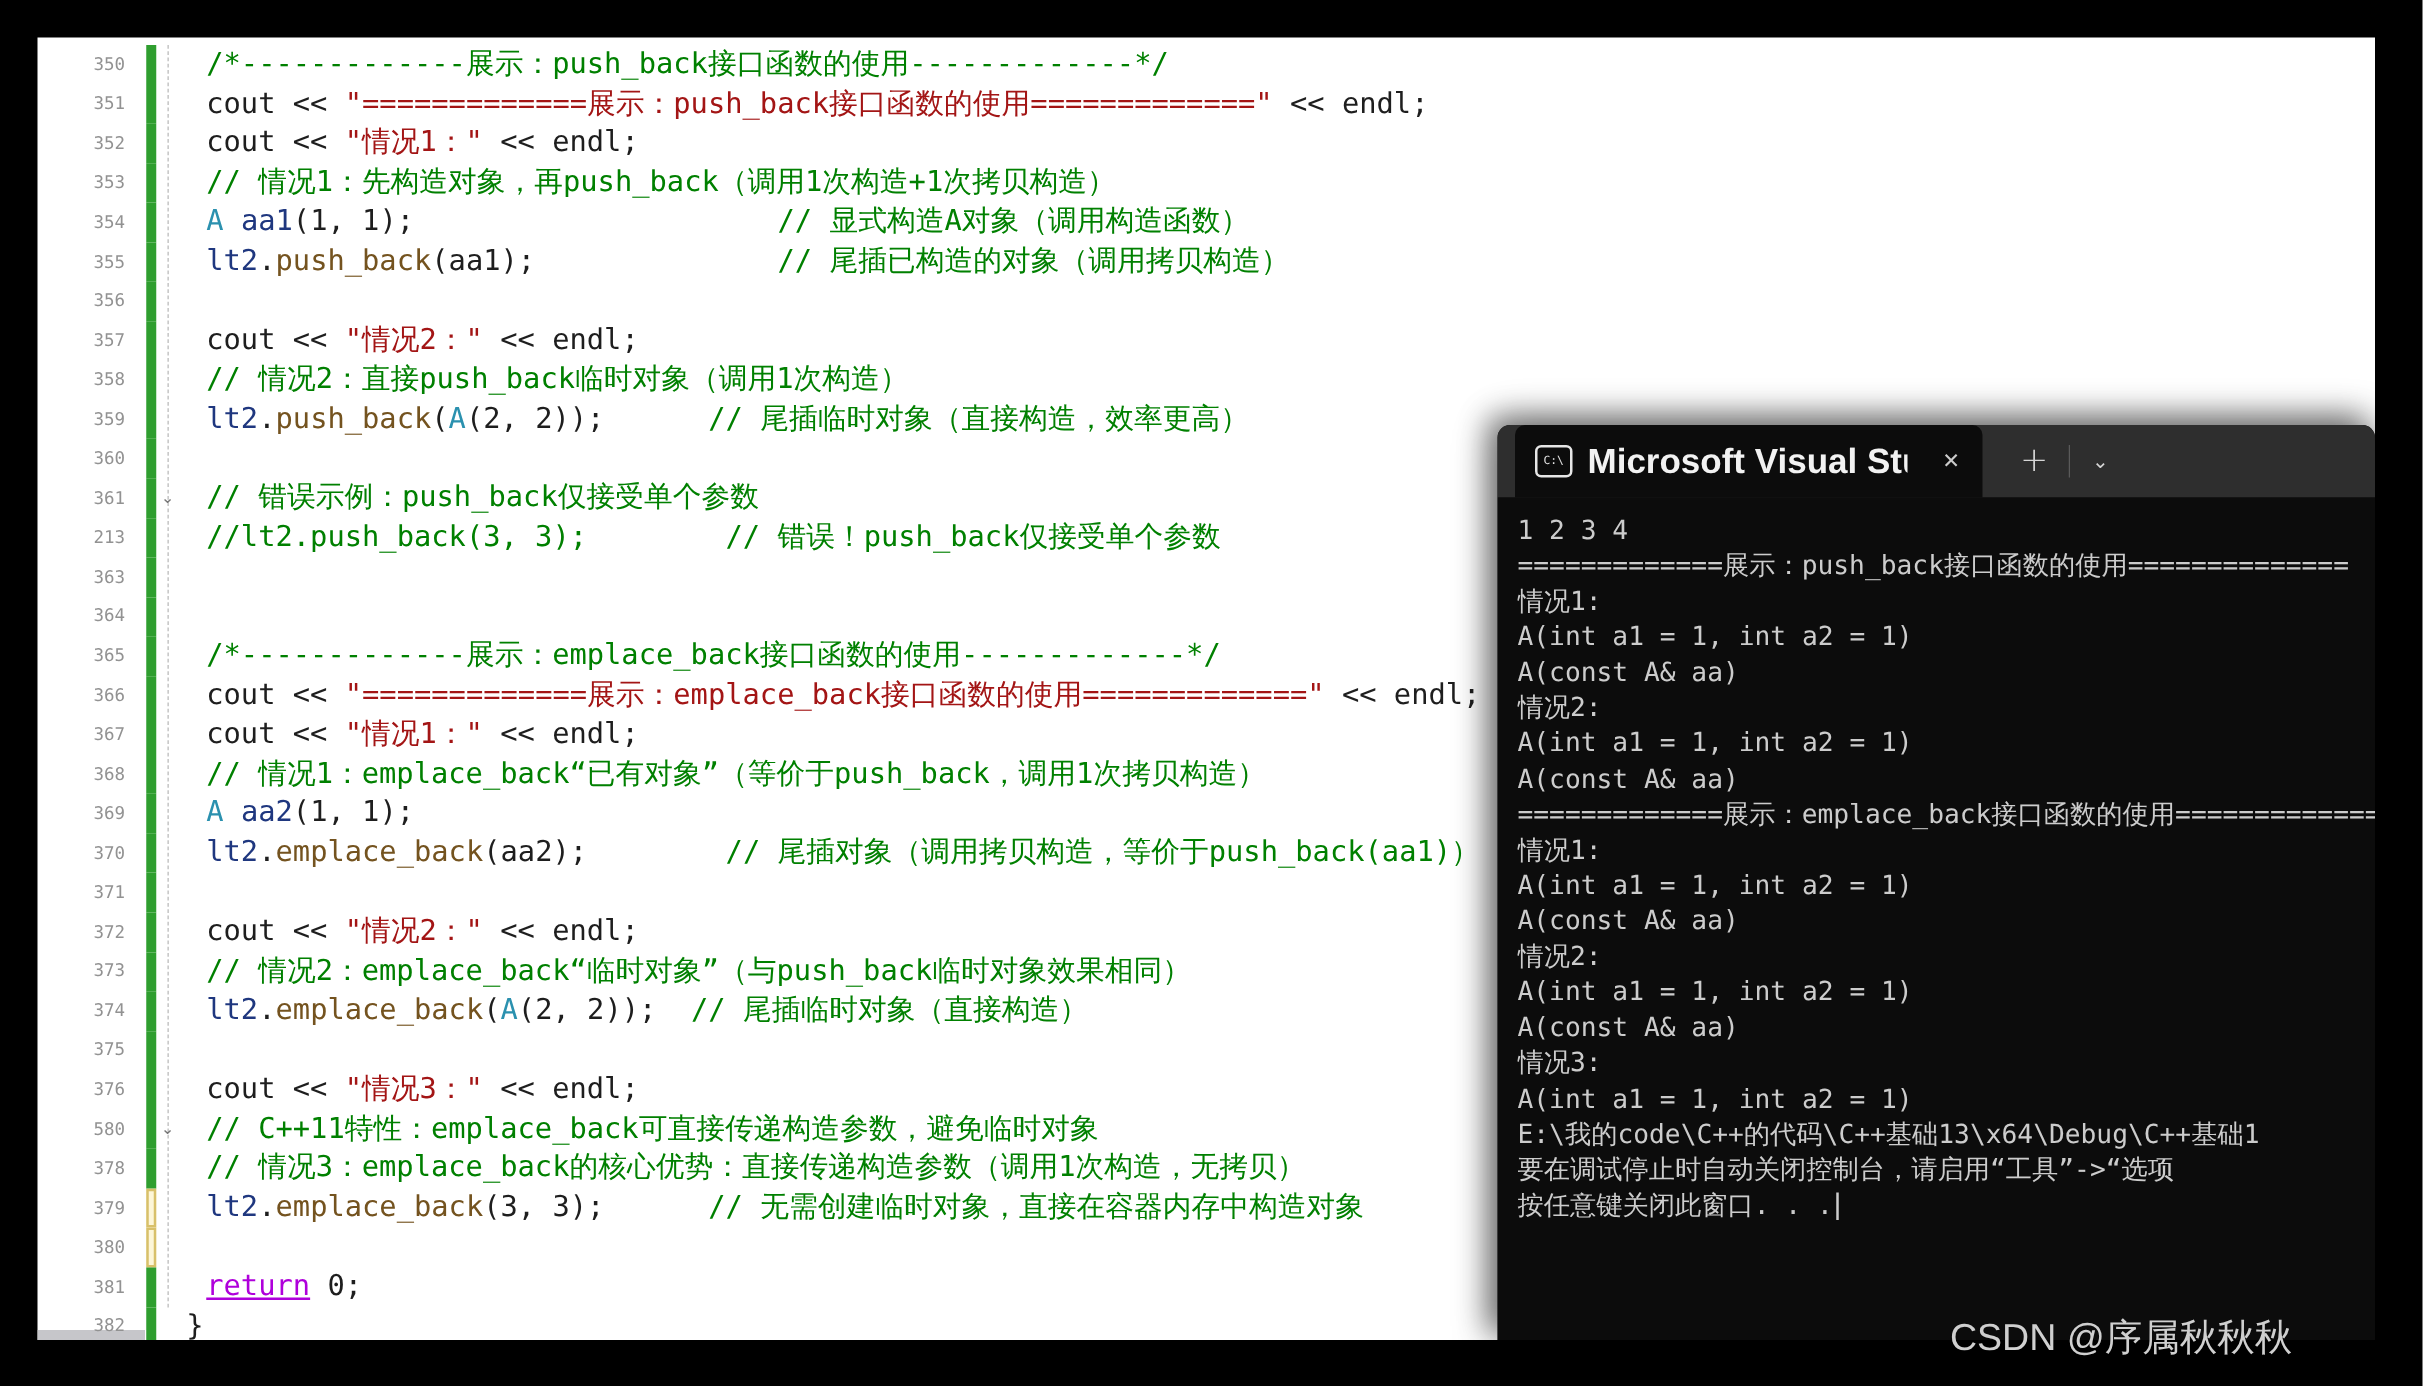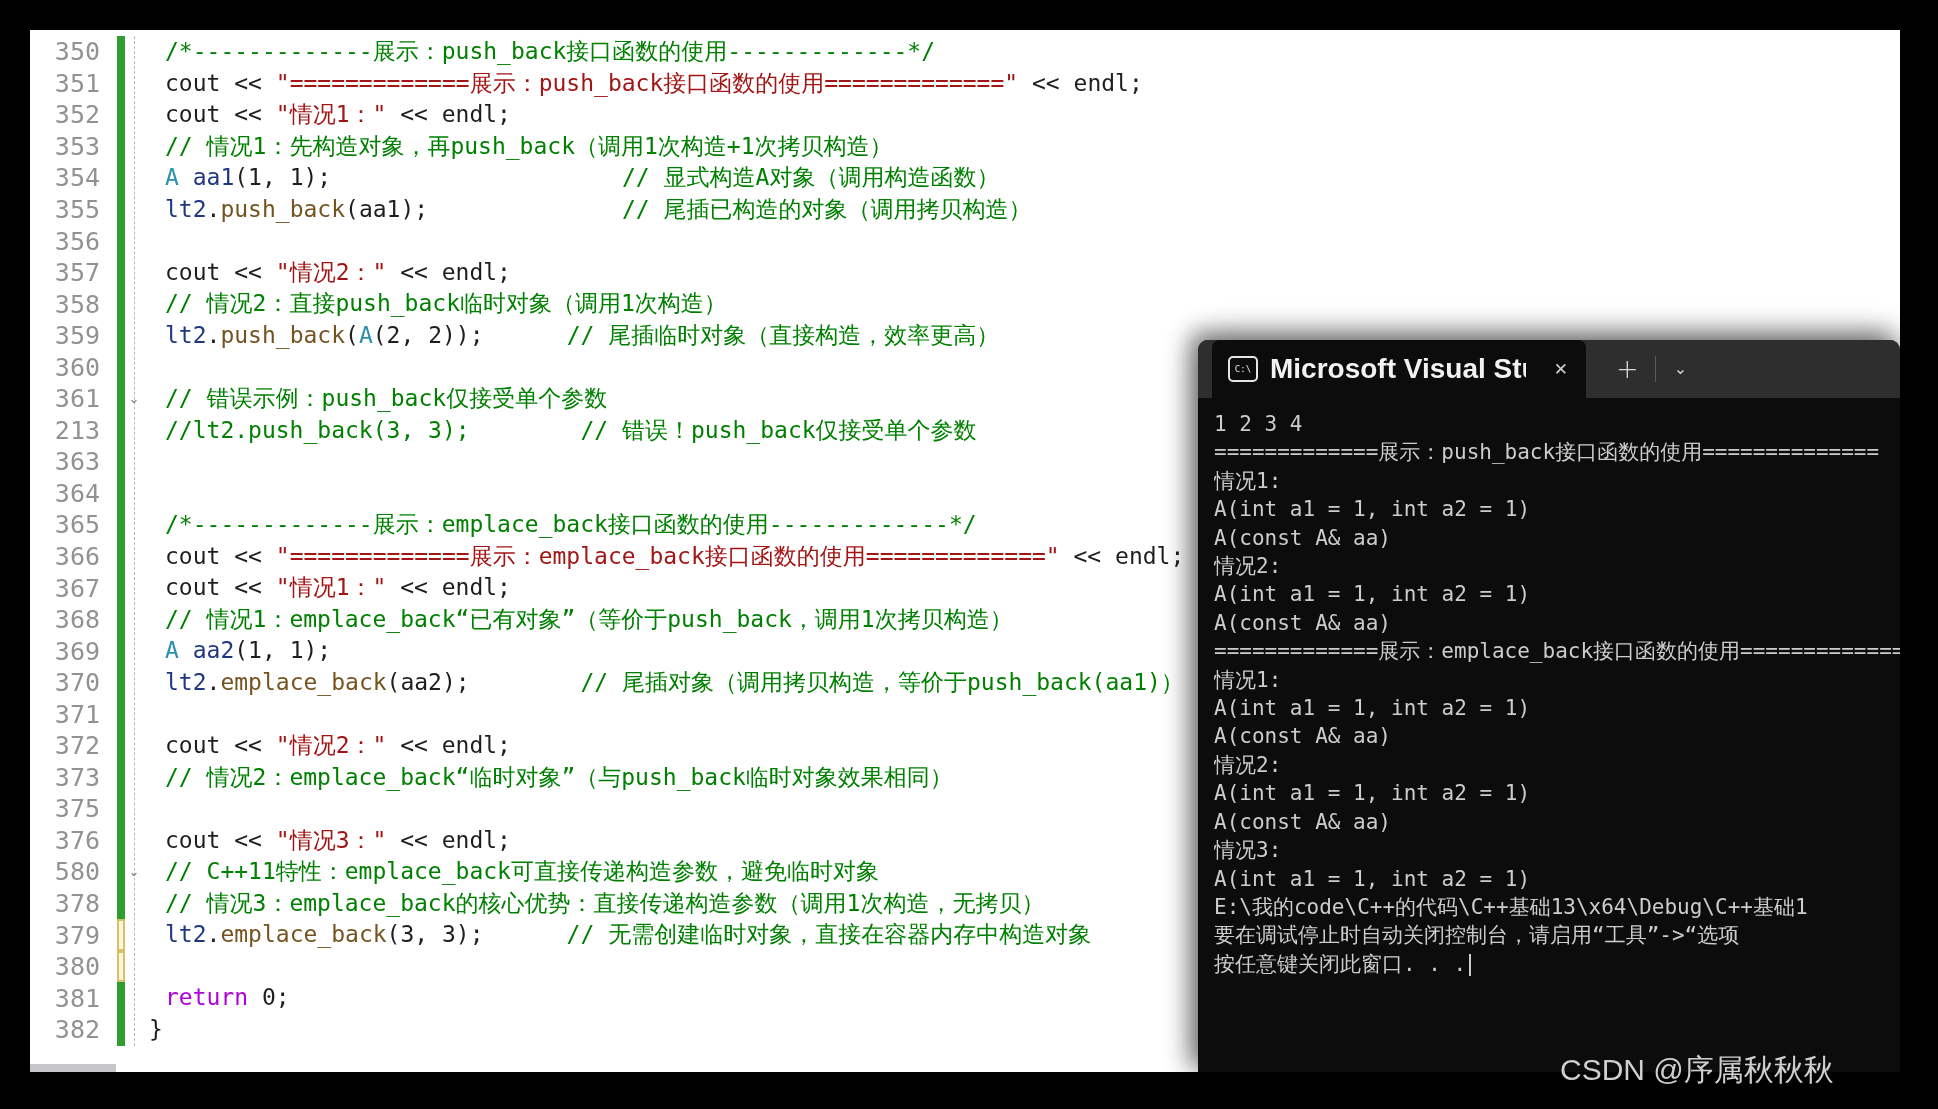--- a/index.html
+++ b/index.html
@@ -16,35 +16,35 @@
     position:absolute;left:104px;top:6px;height:1010px;width:0;
     border-left:1px dashed #b9b9b9;
   }
   #gutter-foot{
     position:absolute;left:0;top:1034px;width:86px;height:8px;background:#c6c6ca;
   }
   #code-rows{position:absolute;left:0;top:6px;width:100%;}
   .row{display:flex;height:31.55px;align-items:center;}
   .ln{
     width:70px;text-align:right;padding-right:8px;flex:0 0 auto;
-    color:var(--c-ln);font-size:25px;font-family:"DejaVu Sans Mono",monospace;
+    color:var(--c-ln);font-size:14px;font-family:"DejaVu Sans Mono",monospace;
   }
   .bar{width:8px;height:31.55px;margin-left:9px;flex:0 0 auto;}
   .bar.g{background:var(--c-bar-green);}
   .bar.y{background:var(--c-bar-yellow-fill);border:2px solid var(--c-bar-yellow);box-sizing:border-box;}
   .fold{
     width:18px;flex:0 0 auto;text-align:center;color:#777;font-size:13px;
     line-height:31.55px;font-family:"DejaVu Sans",sans-serif;
   }
   .code{
     white-space:pre;font-size:23px;line-height:31.55px;color:var(--c-pl);
     font-family:"DejaVu Sans Mono",monospace;padding-left:6px;flex:1 1 auto;overflow:hidden;
   }
   .tk-cmt{color:var(--c-cmt);} .tk-str{color:var(--c-str);}
-  .tk-kw{color:var(--c-kw);}   .tk-type{color:var(--c-type);}
+  .tk-kw{color:var(--c-kw);text-decoration:underline;}   .tk-type{color:var(--c-type);}
   .tk-var{color:var(--c-var);} .tk-fn{color:var(--c-fn);}
   .tk-pl{color:var(--c-pl);}
   
   #console{
     position:absolute;left:1198px;top:340px;width:702px;height:732px;
     border-radius:10px 10px 0 0;overflow:hidden;
     box-shadow:-8px -8px 22px rgba(0,0,0,.38),0 0 34px rgba(0,0,0,.45);
     background:#0c0c0c;
   }
   #titlebar{
@@ -239,20 +239,26 @@
         <div class="ln">372</div>
         <div class="bar g"></div>
         <div class="fold"></div>
         <div class="code" style="padding-left: 22px;"><span class="tk-pl">cout &lt;&lt; </span><span class="tk-str">"情况2："</span><span class="tk-pl"> &lt;&lt; endl;</span></div>
       </div>
       <div class="row">
         <div class="ln">373</div>
         <div class="bar g"></div>
         <div class="fold"></div>
         <div class="code" style="padding-left: 22px;"><span class="tk-cmt">// 情况2：emplace_back“临时对象”（与push_back临时对象效果相同）</span></div>
+      </div>
+      <div class="row">
+        <div class="ln">374</div>
+        <div class="bar g"></div>
+        <div class="fold"></div>
+        <div class="code" style="padding-left: 22px;"><span class="tk-var">lt2</span><span class="tk-pl">.</span><span class="tk-fn">emplace_back</span><span class="tk-pl">(</span><span class="tk-type">A</span><span class="tk-pl">(2, 2));  </span><span class="tk-cmt">// 尾插临时对象（直接构造）</span></div>
       </div>
       <div class="row">
         <div class="ln">375</div>
         <div class="bar g"></div>
         <div class="fold"></div>
         <div class="code" style="padding-left: 22px;"></div>
       </div>
       <div class="row">
         <div class="ln">376</div>
         <div class="bar g"></div>

